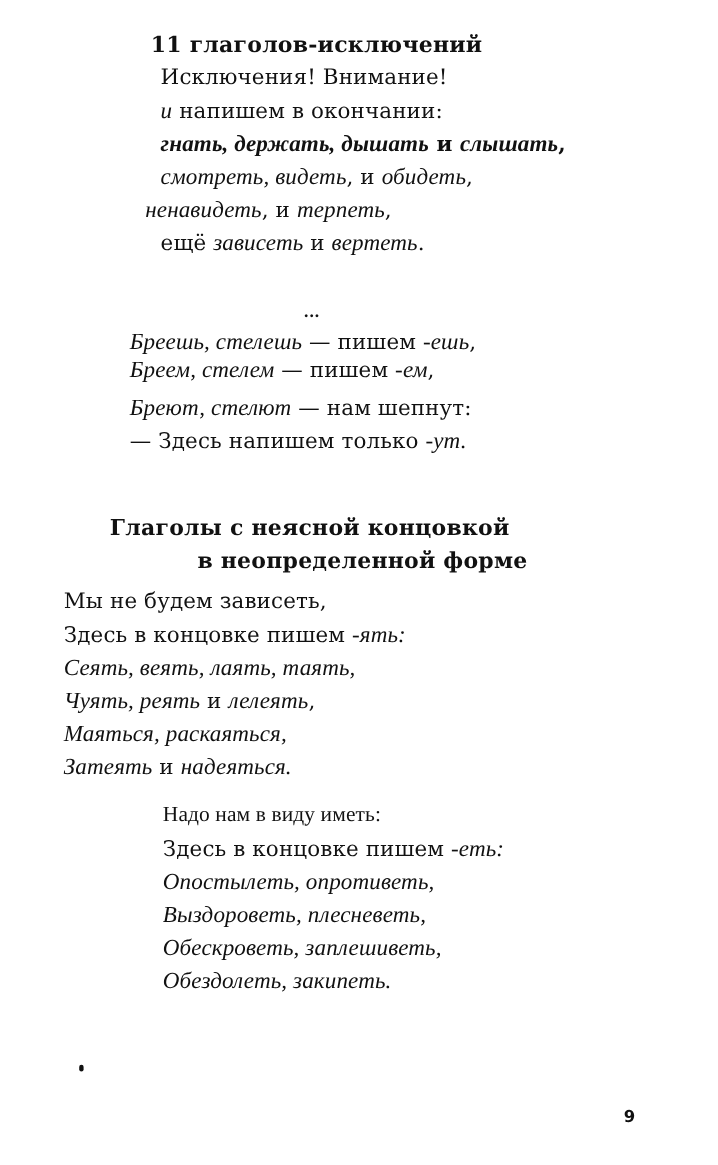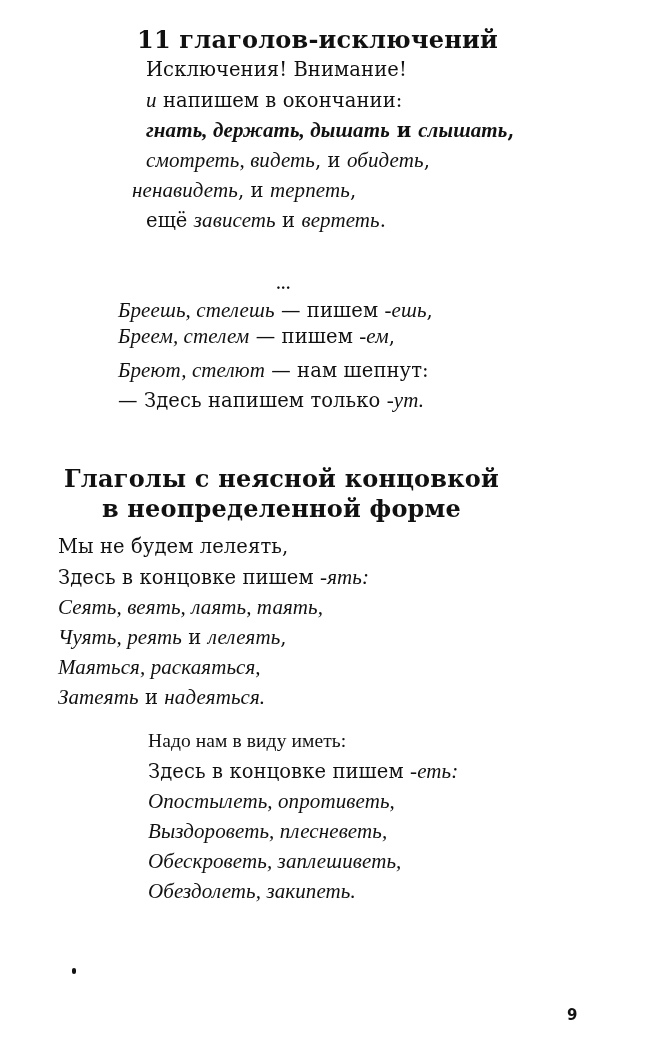--- a/index.html
+++ b/index.html
@@ -23,21 +23,21 @@
     }
     .line {
       position: absolute;
       white-space: nowrap;
       font-size: 19.5px;
       line-height: 24px;
       letter-spacing: 0.1px;
     }
     .title {
       font-weight: bold;
-      font-size: 24px;
+      font-size: 20px;
       letter-spacing: 0.2px;
     }
     .it {
       font-style: italic;
       font-family: "Liberation Serif", "DejaVu Serif", serif;
       font-size: 21px;
     }
     .rm {
       font-style: normal;
     }
@@ -80,23 +80,23 @@
   <div class="line" style="left:146px; top:208px;"><span class="rm">ещё </span><span class="it">зависеть</span><span class="rm"> и </span><span class="it">вертеть</span><span class="rm">.</span></div>
 
   <div class="line dots" style="left:276px; top:272px;">...</div>
 
   <div class="line" style="left:118px; top:298px;"><span class="it">Бреешь, стелешь</span><span class="rm"> — пишем </span><span class="it">-ешь</span><span class="rm">,</span></div>
   <div class="line" style="left:118px; top:324px;"><span class="it">Бреем, стелем</span><span class="rm"> — пишем </span><span class="it">-ем</span><span class="rm">,</span></div>
   <div class="line" style="left:118px; top:358px;"><span class="it">Бреют, стелют</span><span class="rm"> — нам шепнут:</span></div>
   <div class="line" style="left:118px; top:388px;"><span class="rm">— Здесь напишем только </span><span class="it">-ут.</span></div>
 
   <div class="line title center" style="top:467px;">Глаголы с неясной концовкой</div>
-  <div class="line title center" style="top:497px;">в неопределенной форме</div>
+  <div class="line title center" style="top:497px;padding-left:48px;">в неопределенной форме</div>
 
-  <div class="line" style="left:58px; top:535px;"><span class="rm">Мы не будем лелеять,</span></div>
+  <div class="line" style="left:58px; top:535px;"><span class="rm">Мы не будем зависеть,</span></div>
   <div class="line" style="left:58px; top:565px;"><span class="rm">Здесь в концовке пишем </span><span class="it">-ять:</span></div>
   <div class="line" style="left:58px; top:595px;"><span class="it">Сеять, веять, лаять, таять,</span></div>
   <div class="line" style="left:58px; top:625px;"><span class="it">Чуять, реять</span><span class="rm"> и </span><span class="it">лелеять</span><span class="rm">,</span></div>
   <div class="line" style="left:58px; top:655px;"><span class="it">Маяться, раскаяться,</span></div>
   <div class="line" style="left:58px; top:685px;"><span class="it">Затеять</span><span class="rm"> и </span><span class="it">надеяться.</span></div>
 
   <div class="line" style="left:148px; top:729px;font-family:Liberation Serif, serif;"><span class="rm">Надо нам в виду иметь:</span></div>
   <div class="line" style="left:148px; top:759px;"><span class="rm">Здесь в концовке пишем </span><span class="it">-еть:</span></div>
   <div class="line" style="left:148px; top:789px;"><span class="it">Опостылеть, опротиветь,</span></div>
   <div class="line" style="left:148px; top:819px;"><span class="it">Выздороветь, плесневеть,</span></div>

